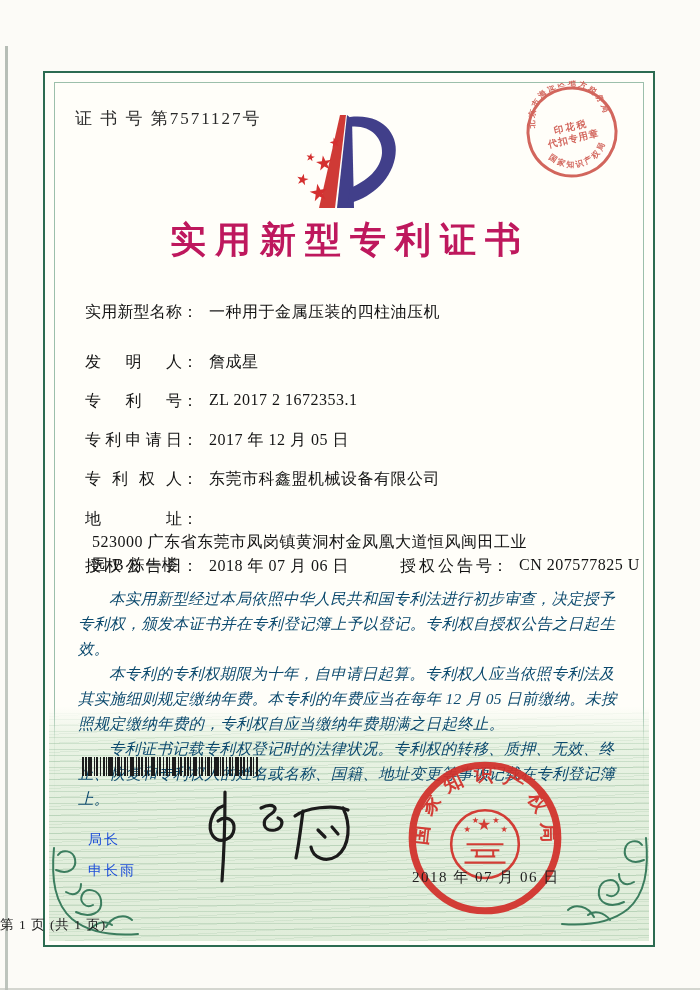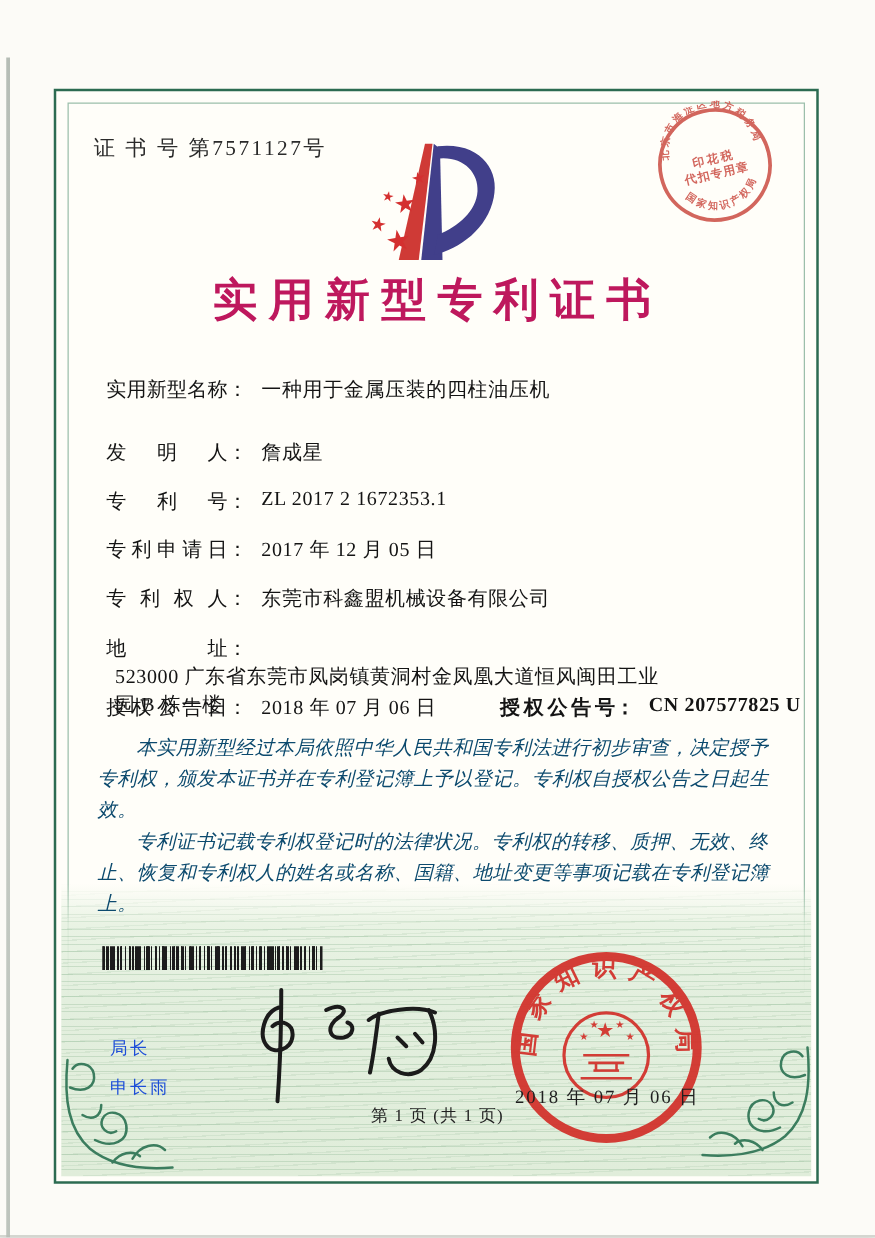--- a/index.html
+++ b/index.html
@@ -38,21 +38,21 @@
   .title { position:absolute; left:0; top:216px; width:700px; text-align:center;
     font-size:36px; font-weight:bold; color:#be185d; letter-spacing:9px; }
 
   .fields { position:absolute; left:85px; top:0; width:560px; font-size:16px; color:#141414; }
   .field-row { position:absolute; left:0; white-space:nowrap; }
   .flabel { display:inline-block; width:97px; text-align:justify; text-align-last:justify; vertical-align:top; }
   .colon { display:inline-block; vertical-align:top; }
   .fvalue { display:inline-block; margin-left:7px; vertical-align:top; letter-spacing:.5px; }
   .field-row.addr { white-space:normal; }
   .field-row.addr .fvalue { width:438px; line-height:23px; }
-  .grant-no { position:absolute; left:315px; top:0; white-space:nowrap;font-weight:bold; }
+  .grant-no { position:absolute; left:315px; top:0; white-space:nowrap; }
 
   .body-text { position:absolute; left:78px; top:586px; width:549px;
     font-size:15.5px; line-height:25px; color:#0c4a6e; font-style:italic; }
   .body-text p { text-indent:2em; letter-spacing:.3px; }
 
   .barcode { position:absolute; left:82px; top:757px; width:176px; height:19px;
     background-image:
       repeating-linear-gradient(90deg,#1c1c1c 0 1px,transparent 1px 3px),
       repeating-linear-gradient(90deg,#1c1c1c 0 2px,transparent 2px 7px),
       repeating-linear-gradient(90deg,transparent 0 4px,#1c1c1c 4px 5px,transparent 5px 11px);
@@ -60,21 +60,21 @@
 
   .director { position:absolute; left:88px; top:824px; font-size:14px; color:#1d4ed8; line-height:31px; letter-spacing:2px; }
   .signature { position:absolute; left:183px; top:784px; width:180px; height:105px; }
 
   .big-seal { position:absolute; left:403px; top:756px; width:164px; height:164px; opacity:.93; }
   .seal-date { position:absolute; left:412px; top:868px; font-size:15px; color:#1f1f1f; letter-spacing:1.5px; z-index:6; }
 
   .tax-stamp { position:absolute; left:522px; top:82px; width:100px; height:100px;
     transform:rotate(-13deg); opacity:.92; }
 
-  .footer { position:absolute; left:0; top:884px; width:700px; text-align:center;
+  .footer { position:absolute; left:0; top:916px; width:700px; 
     font-size:13.5px; color:#222; letter-spacing:1px; }
 
   .ornament { position:absolute; width:118px; height:100px; }
   .orn-left { left:46px; top:842px; }
   .orn-right { left:536px; top:832px; transform:scaleX(-1); }
 
   svg text { font-family:"Liberation Serif", serif; }
 </style>
 </head>
 <body>
@@ -152,20 +152,21 @@
       <span class="fvalue">2018 年 07 月 06 日</span>
       <span class="grant-no">
         <span class="flabel" style="width:92px">授权公告号</span><span class="colon">：</span>
         <span class="fvalue">CN 207577825 U</span>
       </span>
     </div>
   </div>
 
   <div class="body-text">
     <p>本实用新型经过本局依照中华人民共和国专利法进行初步审查，决定授予专利权，颁发本证书并在专利登记簿上予以登记。专利权自授权公告之日起生效。</p>
+    <p>本专利的专利权期限为十年，自申请日起算。专利权人应当依照专利法及其实施细则规定缴纳年费。本专利的年费应当在每年 12 月 05 日前缴纳。未按照规定缴纳年费的，专利权自应当缴纳年费期满之日起终止。</p>
     <p>专利证书记载专利权登记时的法律状况。专利权的转移、质押、无效、终止、恢复和专利权人的姓名或名称、国籍、地址变更等事项记载在专利登记簿上。</p>
   </div>
 
   <div class="barcode"></div>
 
   <svg class="ornament orn-left" viewBox="0 0 118 100">
     <g fill="none" stroke="#3b7d5e" stroke-width="2" stroke-linecap="round">
       <path d="M8,6 C5,38 9,62 26,77 C42,90 66,94 92,92"></path>
       <path d="M10,28 C22,33 31,27 29,17 C27,8 16,7 12,13"></path>
       <path d="M30,70 C44,77 57,71 55,58 C53,47 40,45 36,53 C33,60 40,67 47,63"></path>

